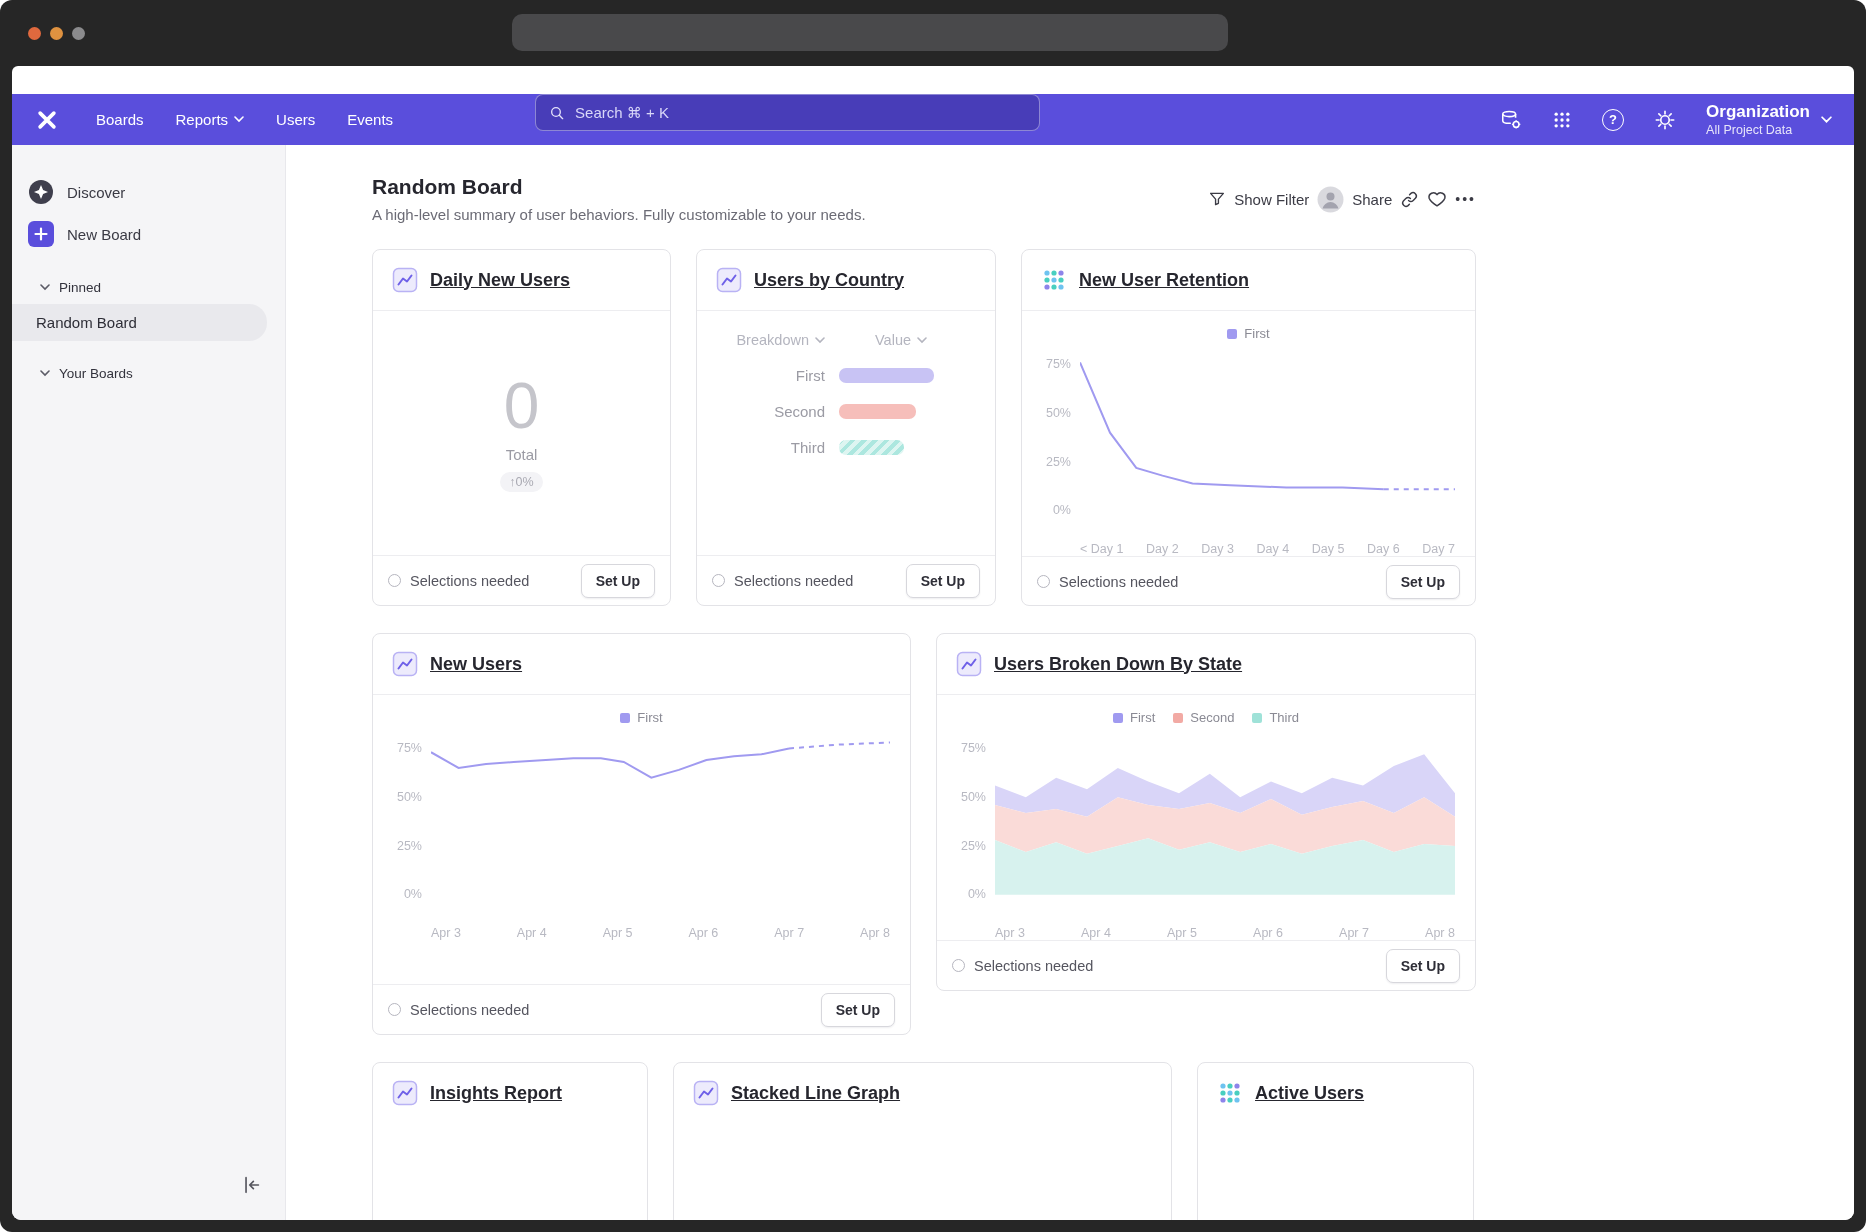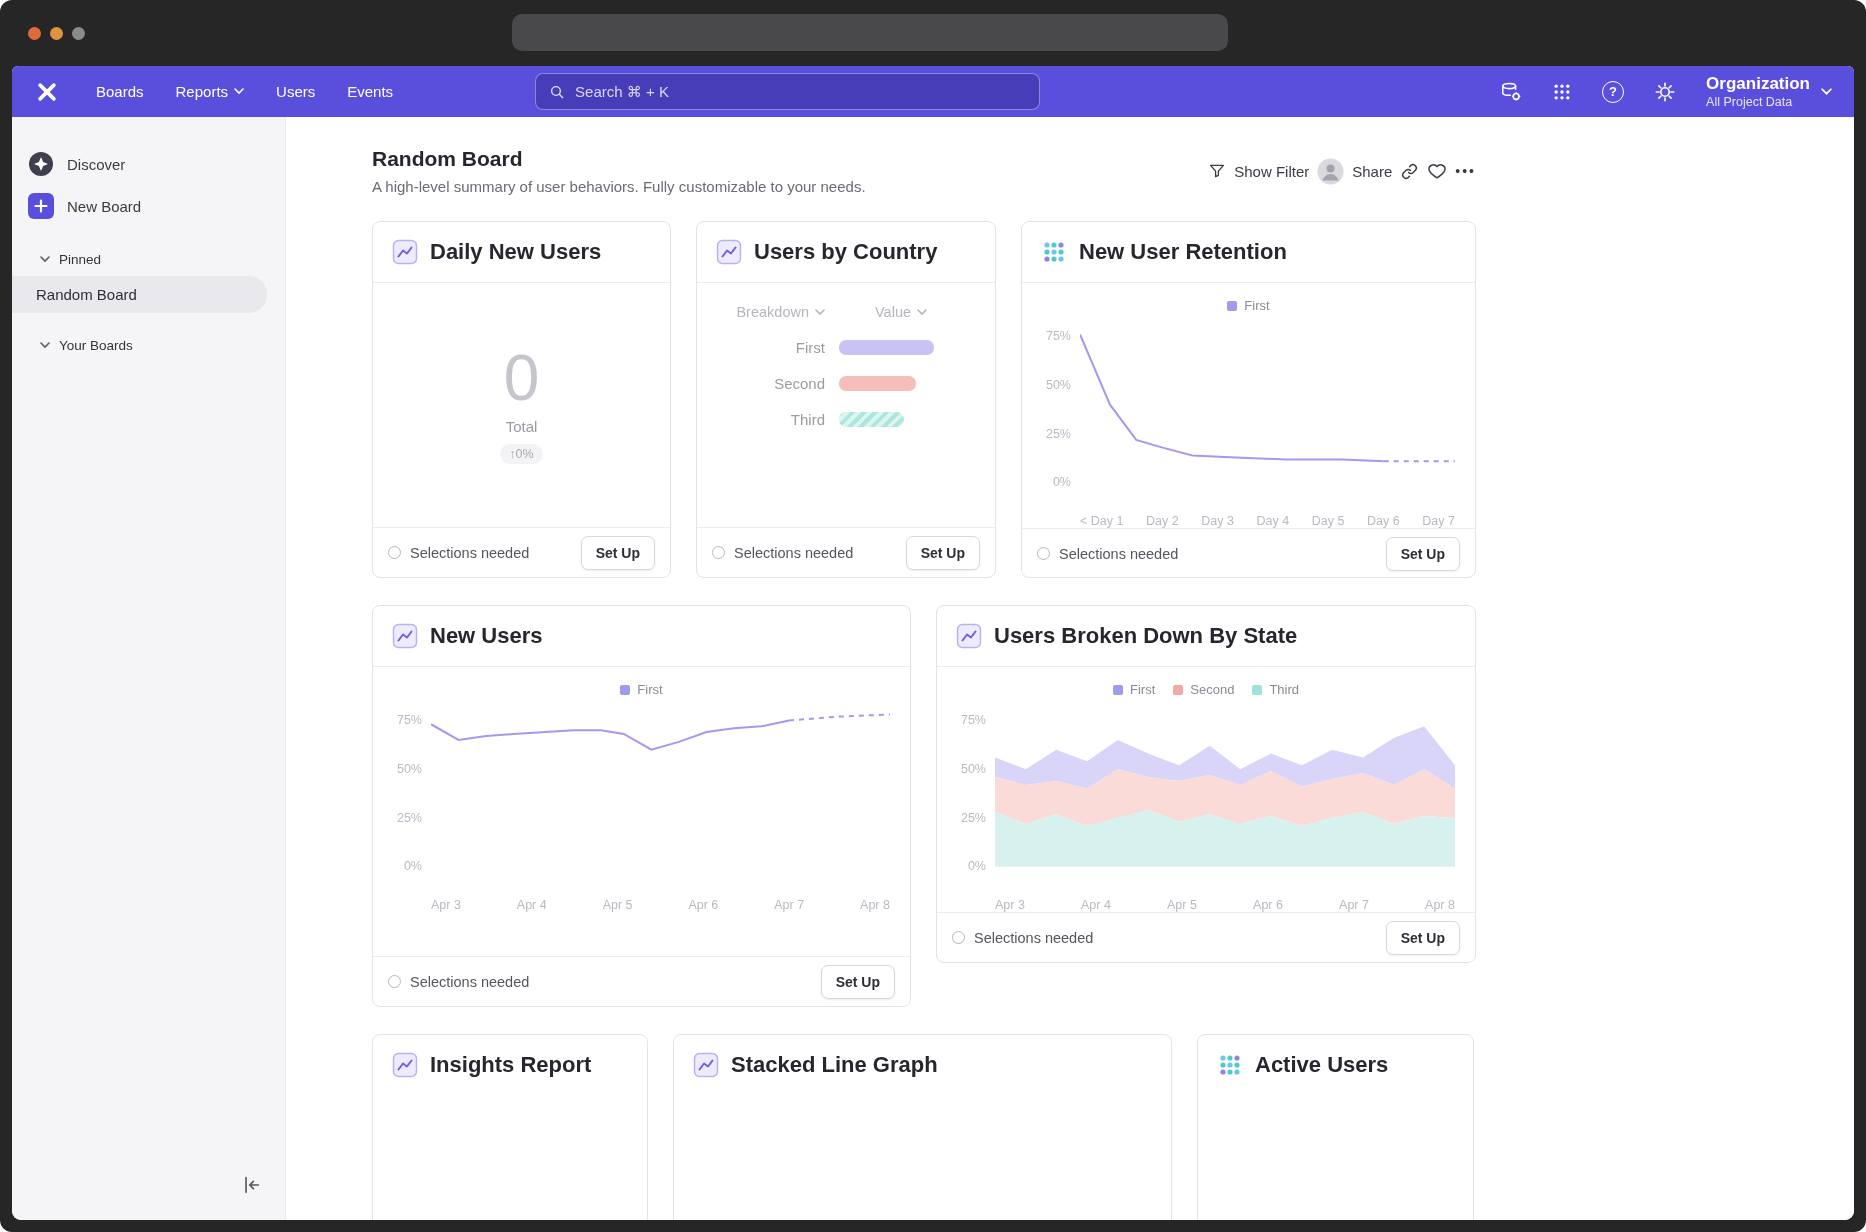--- a/index.html
+++ b/index.html
@@ -9,21 +9,21 @@
   
   .titlebar { position:absolute; top:0; left:0; right:0; height:66px; }
   .lights { position:absolute; left:28px; top:27px; display:flex; gap:9px; }
   .light { width:13px; height:13px; border-radius:50%; cursor:pointer; }
   .tab { position:absolute; left:512px; top:14px; width:716px; height:37px; background:#49494b; border-radius:10px; cursor:pointer; }
 
   
   .window { position:absolute; left:12px; top:66px; right:12px; bottom:12px; background:#fff; border-radius:6px 6px 9px 9px; overflow:hidden; display:flex; flex-direction:column; }
 
   
-  .nav { height:51px; background:#5a4edc; display:flex; align-items:center; padding:0 22px; flex:none; }
+  .nav { height:51px; background:#5a4edc; display:flex; padding:0 22px; flex:none;margin-top:28px; }
   .logo { display:flex; align-items:center; margin-left:2px; }
   .nav-items { display:flex; align-items:center; margin-left:22px; }
   .nav-link { color:#fff; font-size:15px; padding:0 16px; display:flex; align-items:center; gap:6px; cursor:pointer; white-space:nowrap; }
   .searchbox { margin-left:126px; width:505px; height:37px; display:flex; align-items:center; gap:10px; padding:8px 13px; border-radius:8px; background:rgba(10,5,60,.22); border:1px solid rgba(255,255,255,.38); }
   .searchbox input { flex:1; background:transparent; border:none; outline:none; color:#fff; font-size:15px; font-family:inherit; }
   .searchbox input::placeholder { color:#d9d7f8; }
   .nav-right { margin-left:auto; display:flex; align-items:center; gap:30px; }
   .nav-icon { display:flex; align-items:center; justify-content:center; cursor:pointer; color:#fff; }
   .org { display:flex; align-items:center; gap:11px; color:#fff; cursor:pointer; }
   .org-name { font-size:17px; font-weight:700; line-height:1.3; }
@@ -46,21 +46,21 @@
   .board-header { display:flex; justify-content:space-between; align-items:center; margin-bottom:26px; }
   .board-title { font-size:21px; font-weight:700; color:#26262e; }
   .board-sub { font-size:15px; color:#6b6b75; margin-top:7px; }
   .actions { display:flex; align-items:center; gap:8px; color:#3b3b45; }
   .action { display:flex; align-items:center; gap:8px; font-size:15px; cursor:pointer; }
   .dots { font-size:14px; letter-spacing:2px; color:#3b3b45; cursor:pointer; }
 
   .cards-row { display:flex; gap:25px; margin-bottom:27px; }
   .card { background:#fff; border:1px solid #e3e3e7; border-radius:8px; display:flex; flex-direction:column; overflow:hidden; }
   .card-head { display:flex; align-items:center; gap:12px; padding:17px 19px; border-bottom:1px solid #ededf0; flex:none; }
-  .card-title { font-size:22px; font-weight:700; color:#26262e; }
+  .card-title { font-size:18px; font-weight:700; color:#26262e;text-decoration:underline; }
   .card-foot { margin-top:auto; border-top:1px solid #ededf0; height:50px; flex:none; display:flex; align-items:center; justify-content:space-between; padding:8px 15px; }
   .status { display:flex; align-items:center; gap:9px; color:#55555f; font-size:14.5px; }
   .status-dot { width:13px; height:13px; border:1.5px solid #b6b6bf; border-radius:50%; }
   .setup-btn { font-family:inherit; font-size:14px; font-weight:600; padding:8px 14px; background:#fff; border:1px solid #d7d7dc; border-radius:7px; color:#2e2e37; box-shadow:0 1px 2px rgba(20,20,40,.07); cursor:pointer; }
 
   
   .daily-body { flex:1; display:flex; flex-direction:column; align-items:center; justify-content:center; }
   .big-zero { font-size:64px; color:#c5c5cb; line-height:1; }
   .total { font-size:15px; color:#9b9ba4; margin-top:8px; }
   .delta { font-size:12.5px; color:#a9a9b2; background:#f3f3f6; border-radius:10px; padding:3px 9px; margin-top:9px; }

